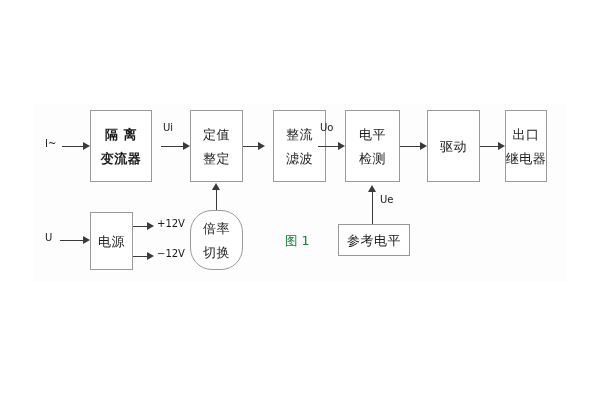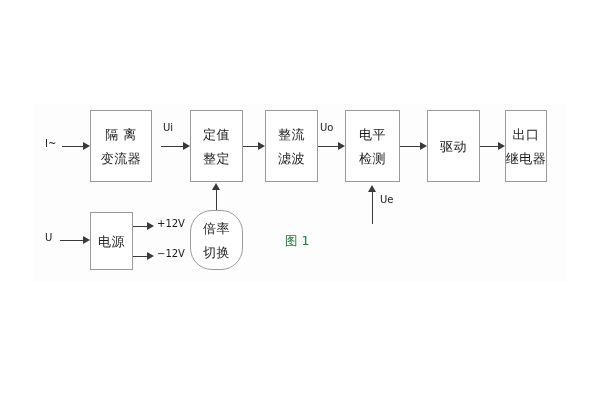--- a/index.html
+++ b/index.html
@@ -86,31 +86,31 @@
     white-space: nowrap;
   }
 </style>
 </head>
 <body>
 
 <div id="canvas">
 
   <div class="panel"></div>
 
-  <div class="box" style="left:90px; top:110px; width:62px; height:72px;">
+  <div class="box" style="left:90px; top:110px; width:62px; height:72px;font-weight:bold;">
     <span class="ln">隔 离</span>
     <span class="ln">变流器</span>
   </div>
 
   <div class="box" style="left:190px; top:110px; width:53px; height:72px;">
     <span class="ln">定值</span>
     <span class="ln">整定</span>
   </div>
 
-  <div class="box" style="left:265px; top:110px; width:53px; height:72px;">
+  <div class="box" style="left:273px; top:110px; width:53px; height:72px;">
     <span class="ln">整流</span>
     <span class="ln">滤波</span>
   </div>
 
   <div class="box single" style="left:427px; top:110px; width:53px; height:72px;">
     <span class="ln">驱动</span>
   </div>
 
   <div class="box" style="left:345px; top:110px; width:55px; height:72px;">
     <span class="ln">电平</span>
@@ -124,20 +124,23 @@
 
   <div class="box single" style="left:90px; top:212px; width:43px; height:58px;">
     <span class="ln">电源</span>
   </div>
 
   <div class="box" style="left:190px; top:210px; width:53px; height:60px;border-radius:22px;">
     <span class="ln">倍率</span>
     <span class="ln">切换</span>
   </div>
 
+  <div class="box single" style="left:338px; top:224px; width:72px; height:32px;">
+    <span class="ln">参考电平</span>
+  </div>
 
   <div class="hline" style="left:62px; top:146px; width:21px;"></div>
   <div class="arrow-r" style="left:83px; top:142px;"></div>
 
   <div class="hline" style="left:161px; top:146px; width:22px;"></div>
   <div class="arrow-r" style="left:183px; top:142px;"></div>
 
   <div class="hline" style="left:243px; top:146px; width:15px;"></div>
   <div class="arrow-r" style="left:258px; top:142px;"></div>
 

